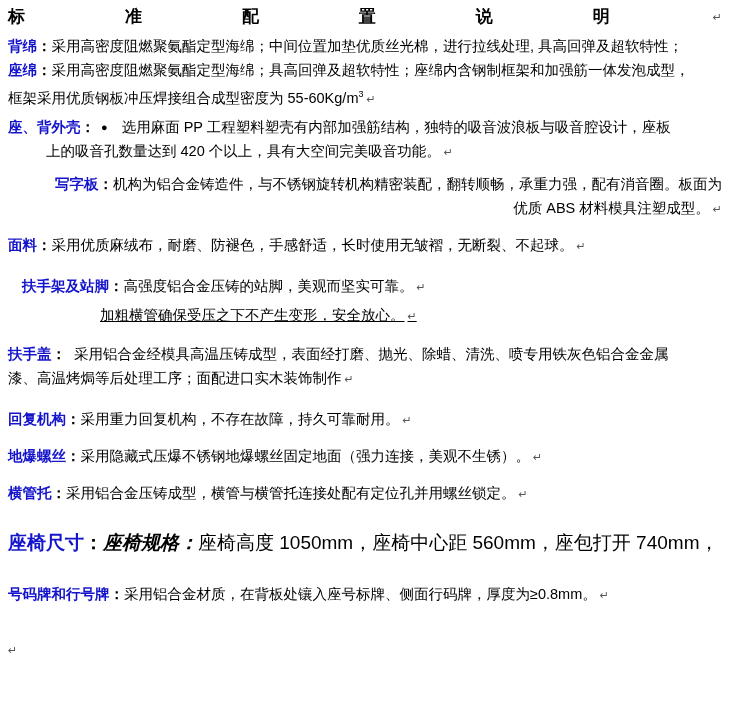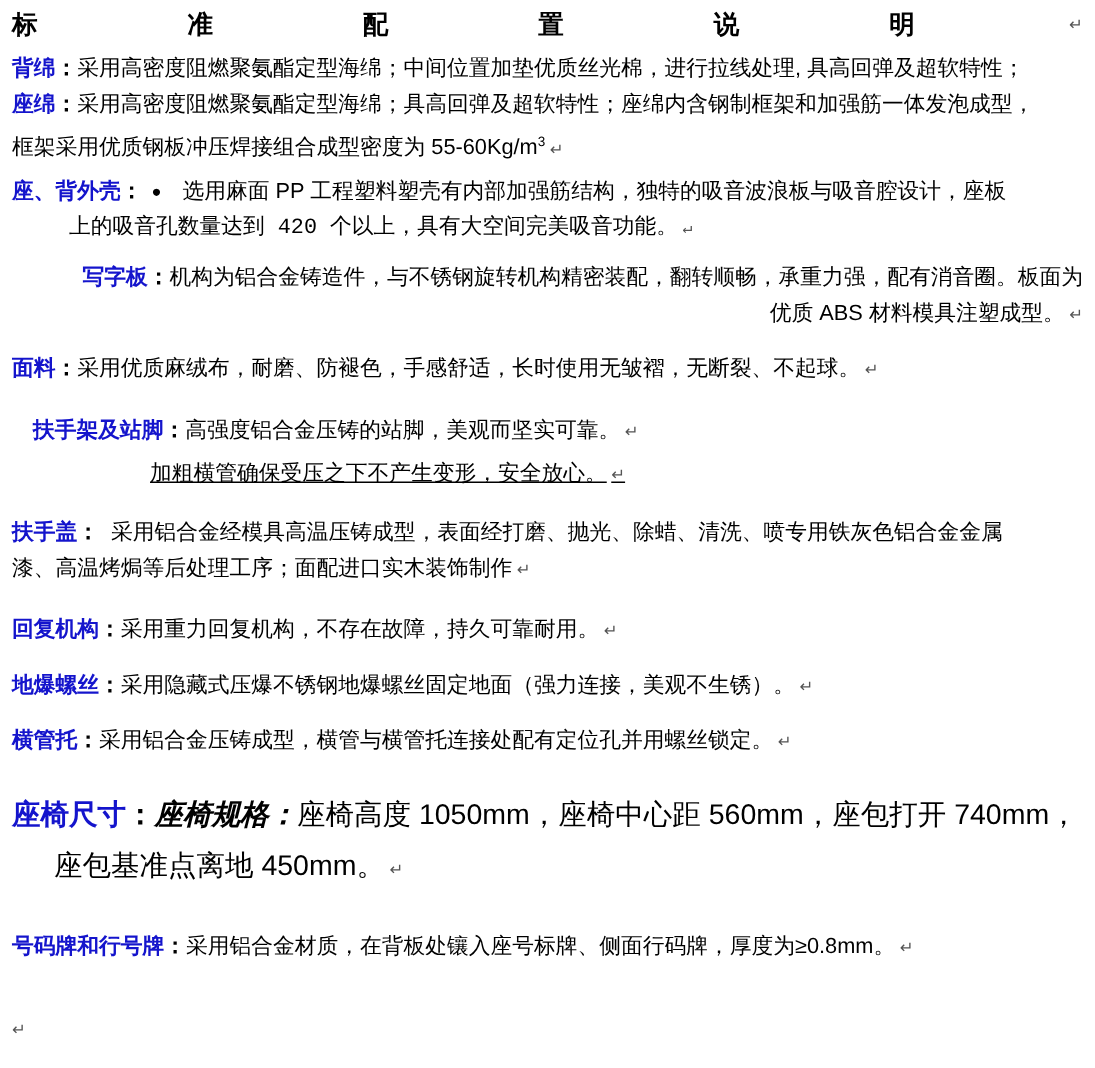--- a/index.html
+++ b/index.html
@@ -19,21 +19,21 @@
   .label{color:var(--accent);font-weight:bold;}
   .colon{font-weight:bold;}
   .sublabel{font-weight:bold;font-style:italic;}
   .pmark{color:#555;font-size:11px;margin-left:3px;font-weight:normal;}
   .sup{font-size:9px;vertical-align:super;}
   .bullet{font-size:11px;margin:0 14px 0 6px;vertical-align:1px;}
   
   .p1{margin-top:4px;}
   .p2{margin-top:0px;}
   .p3{margin-top:4px;}
-  .p3 .l2{padding-left:38px;font-family:Liberation Mono, monospace;}
+  .p3 .l2{padding-left:38px;}
   .p4{margin-top:8px;text-align:right;}
   .p5{margin-top:12px;}
   .p6{margin-top:16px;padding-left:14px;}
   .p6 .l2{padding-left:78px;margin-top:4px;text-decoration:underline;}
   .p7{margin-top:14px;}
   .p8{margin-top:16px;}
   .p9{margin-top:12px;}
   .p10{margin-top:12px;}
   .p11{margin-top:20px;font-size:19px;line-height:34px;}
   .p11 .l2{padding-left:28px;}
@@ -94,21 +94,20 @@
 <div class="para p9">
   <div class="line l1"><span class="label">地爆螺丝</span><span class="colon">：</span><span>采用隐藏式压爆不锈钢地爆螺丝固定地面（强力连接，美观不生锈）。</span><span class="pmark">↵</span></div>
 </div>
 
 <div class="para p10">
   <div class="line l1"><span class="label">横管托</span><span class="colon">：</span><span>采用铝合金压铸成型，横管与横管托连接处配有定位孔并用螺丝锁定。</span><span class="pmark">↵</span></div>
 </div>
 
 <div class="para p11">
   <div class="line l1"><span class="label">座椅尺寸</span><span class="colon">：</span><span class="sublabel">座椅规格：</span><span>座椅高度 1050mm，座椅中心距 560mm，座包打开 740mm，</span></div>
-  <div class="line l2"><span>座包基准点离地 450mm。</span><span class="pmark">↵</span></div>
 </div>
 
 <div class="para p12">
   <div class="line l1"><span class="label">号码牌和行号牌</span><span class="colon">：</span><span>采用铝合金材质，在背板处镶入座号标牌、侧面行码牌，厚度为≥0.8mm。</span><span class="pmark">↵</span></div>
 </div>
 
 <div class="para lone-mark">
   <span class="pmark">↵</span>
 </div>
 

